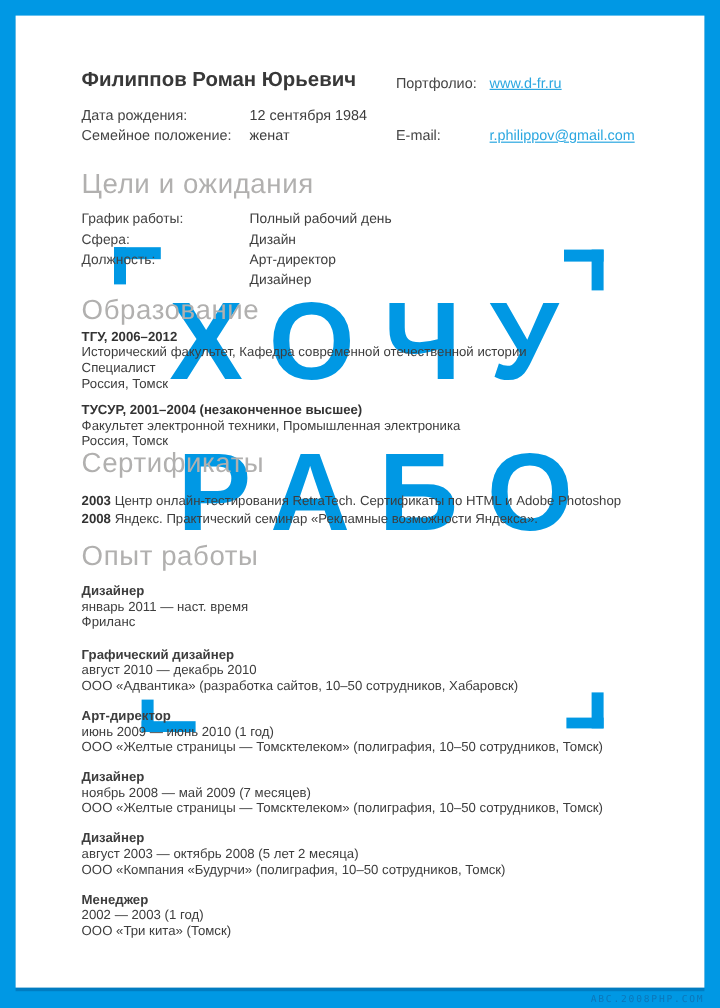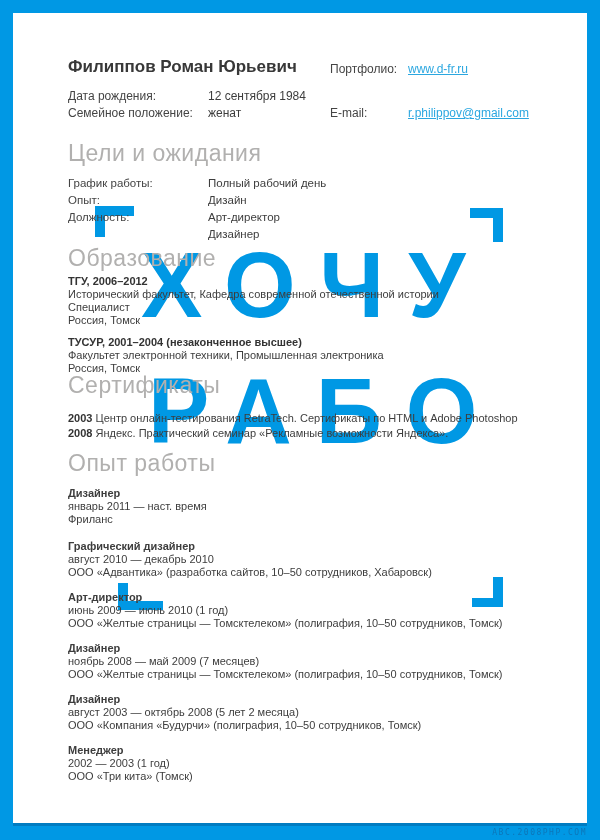--- a/index.html
+++ b/index.html
@@ -72,21 +72,21 @@
       </div>
       <div class="abs hrow" style="left:317px;top:94px;">
         <span class="lab-r">E-mail:</span><a class="doclink">r.philippov@gmail.com</a>
       </div>
 
       <div class="abs goal-row" style="top:164px;">
         <span class="lab">График работы:</span><span>Полный рабочий день</span>
       </div>
       <div class="abs sec-title t-goals">Цели и ожидания</div>
       <div class="abs goal-row" style="top:181px;">
-        <span class="lab">Опыт:</span><span>Дизайн</span>
+        <span class="lab">Сфера:</span><span>Дизайн</span>
       </div>
       <div class="abs goal-row" style="top:198px;">
         <span class="lab">Должность:</span><span>Арт-директор</span>
       </div>
       <div class="abs goal-row" style="top:215px;">
         <span class="lab"></span><span>Дизайнер</span>
       </div>
 
       <div class="abs sec-title t-edu">Образование</div>
       <div class="abs body-block edu" style="top:262px;">

